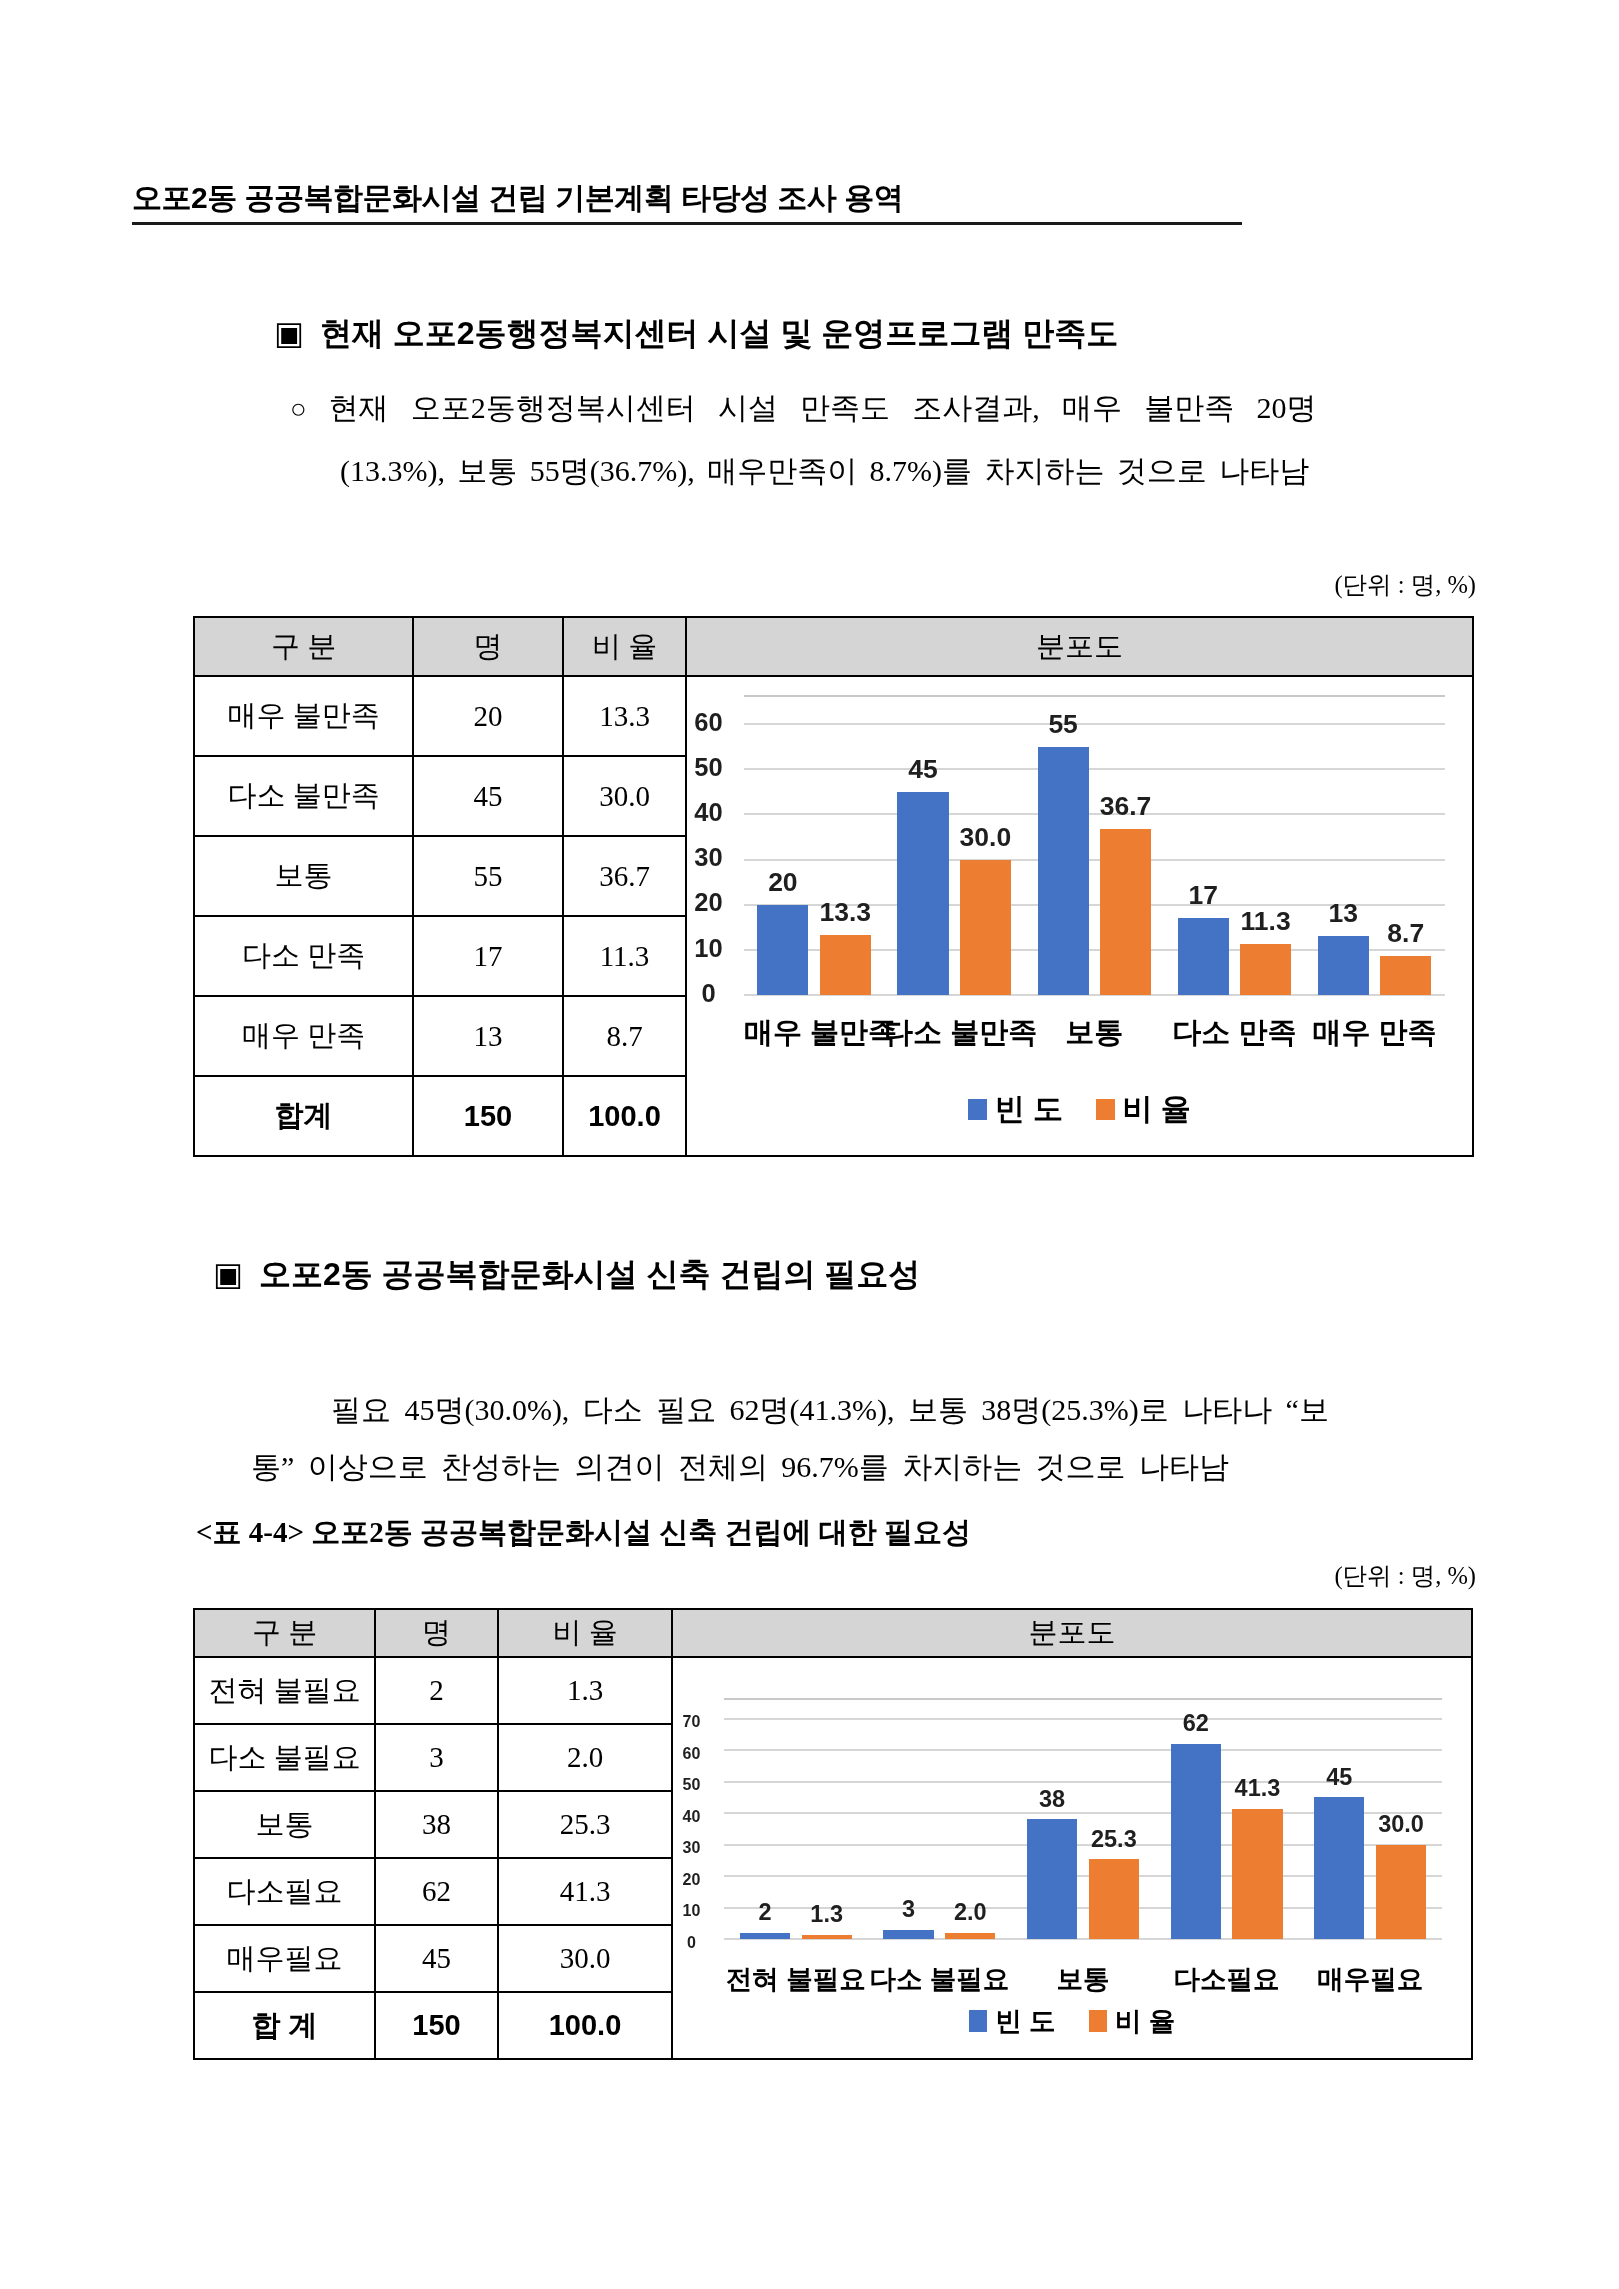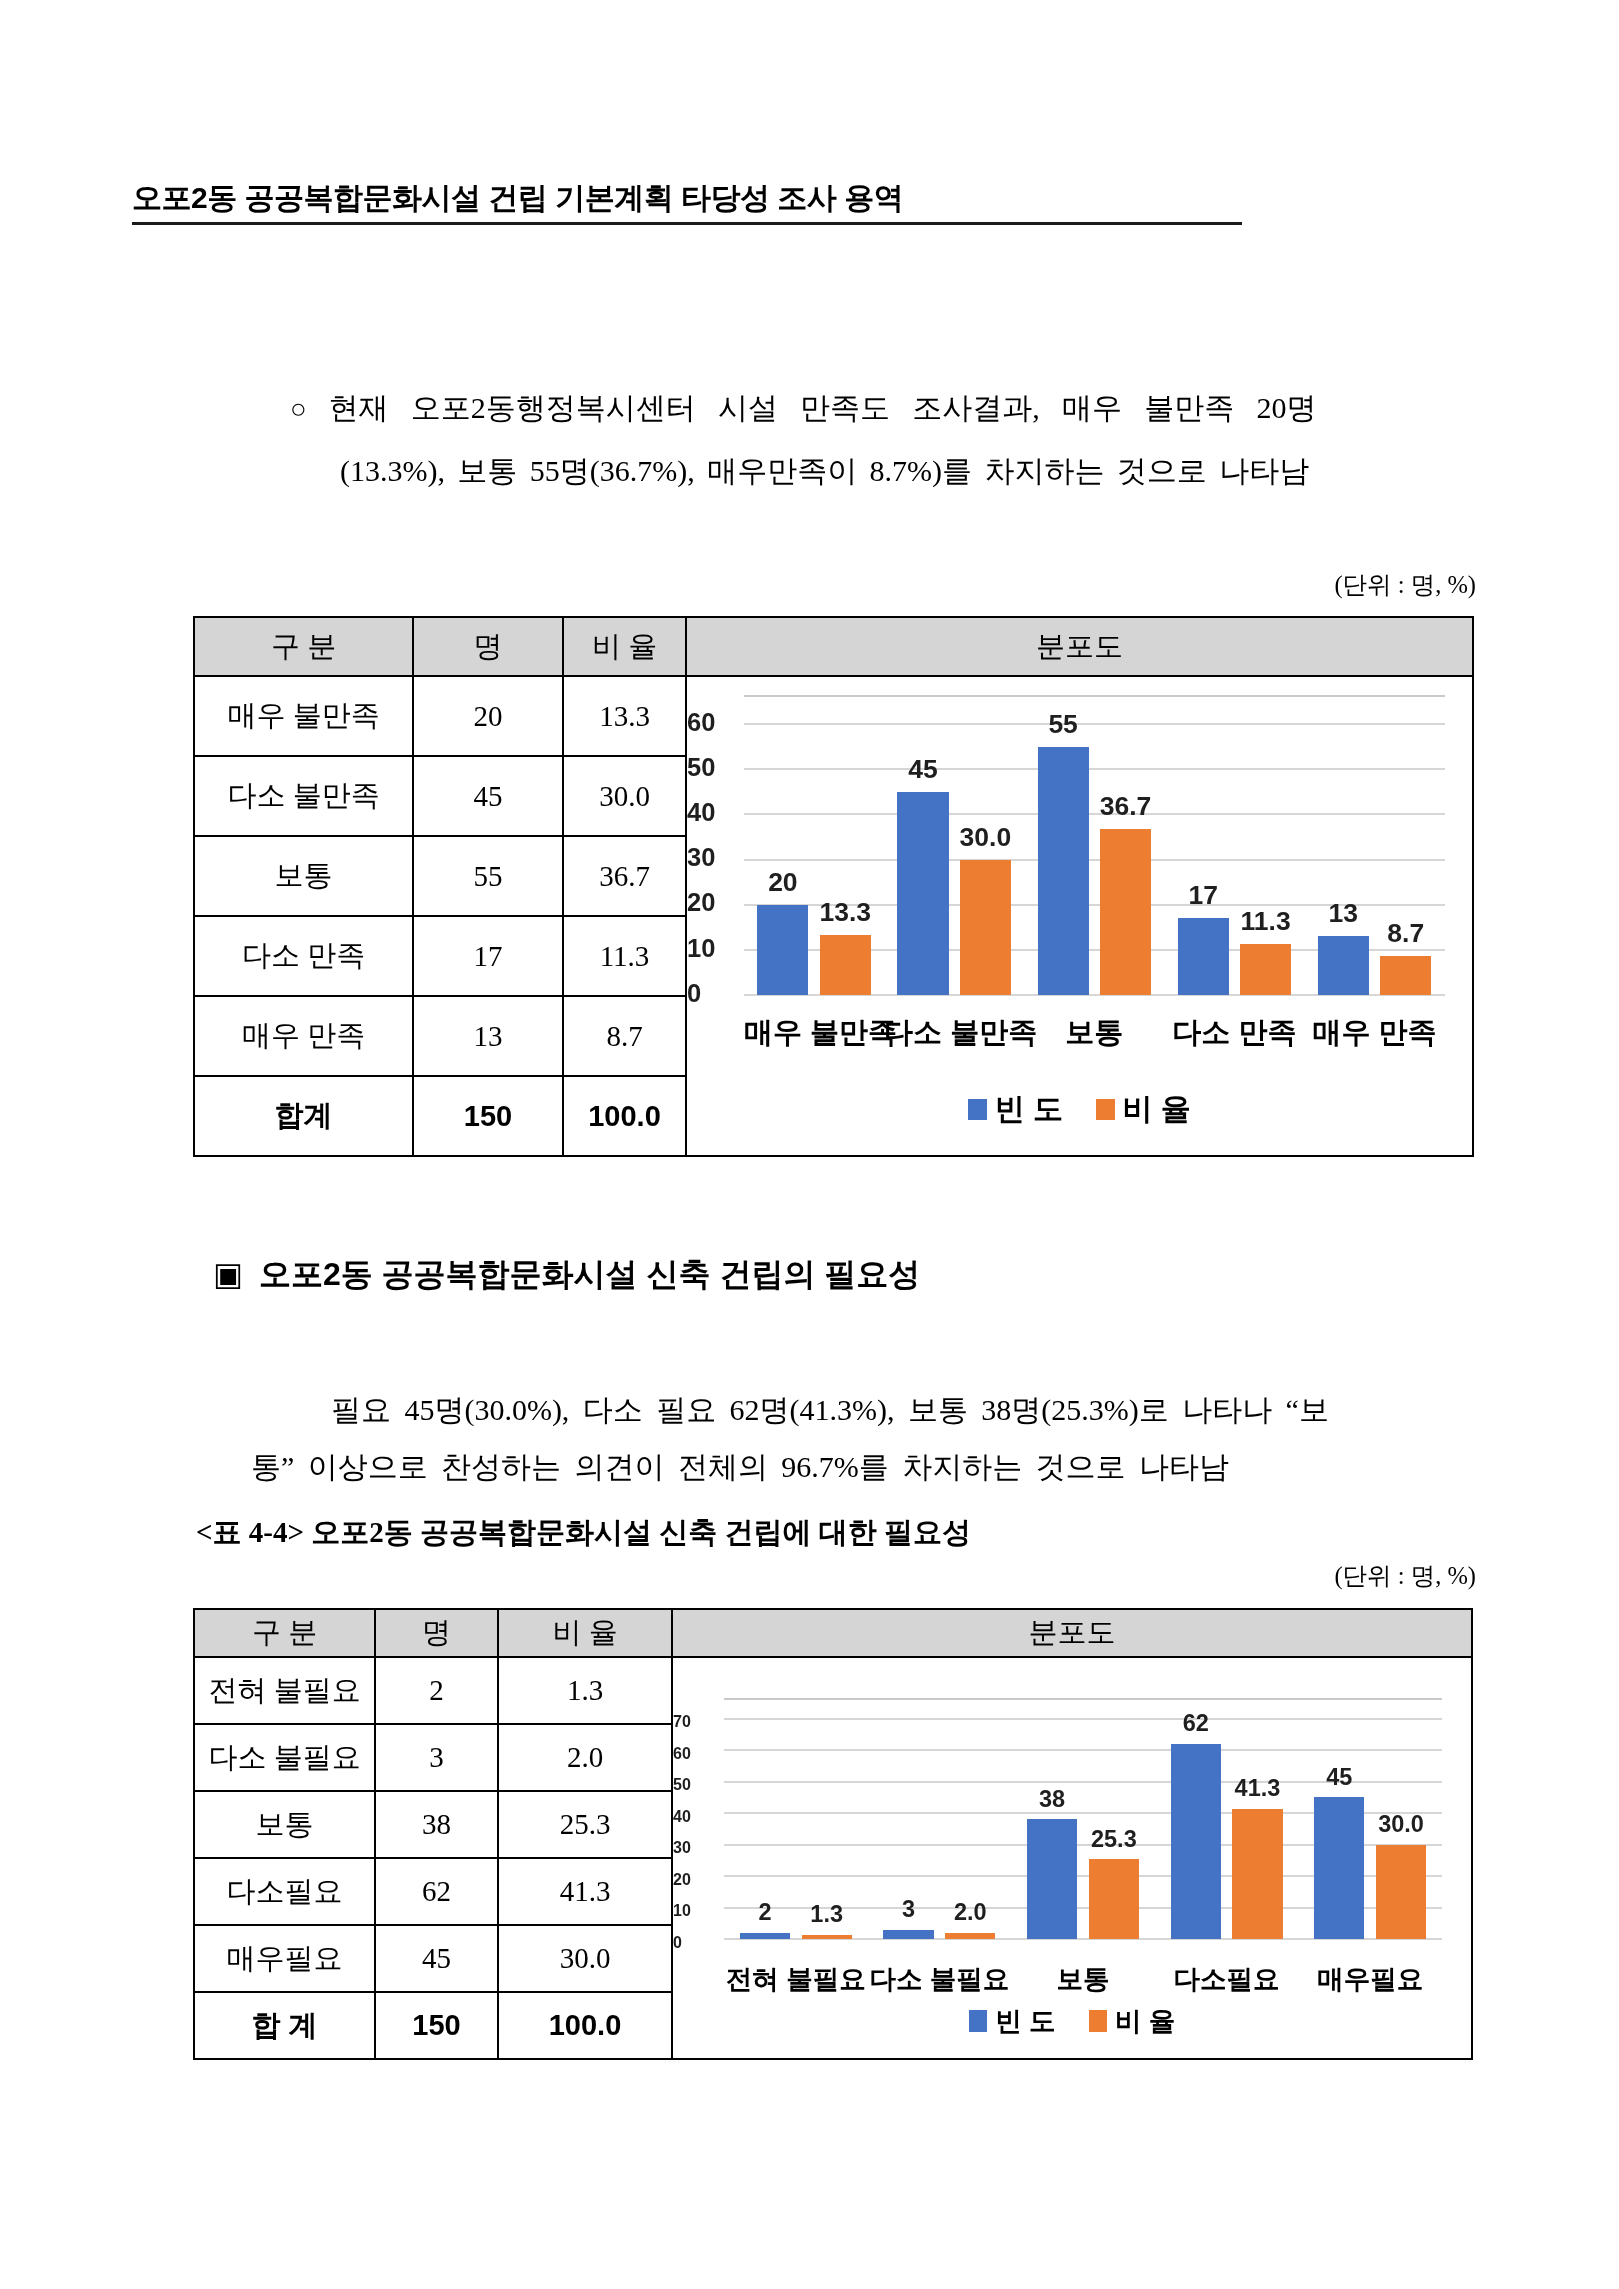--- a/index.html
+++ b/index.html
@@ -33,41 +33,44 @@
   .t2 thead tr{height:48px;} .t2 tbody tr{height:67px;}
   td.chart-cell{position:relative;background:#fff;padding:0;}
 
   
   .chart-plot{position:absolute;border-top:2px solid #c9c9c9;}
   .gridline{position:absolute;left:0;right:0;height:2px;background:#d6d6d6;}
   .bar{position:absolute;}
   .dlab{position:absolute;font-family:"Liberation Sans","DejaVu Sans",sans-serif;font-weight:700;
         color:#1f1f1f;white-space:nowrap;transform:translateX(-50%);line-height:1;}
   .ylab{position:absolute;font-family:"Liberation Sans","DejaVu Sans",sans-serif;font-weight:700;
-        color:#1f1f1f;text-align:left;line-height:1;}
+        color:#1f1f1f;text-align:center;line-height:1;}
   .xrow{position:absolute;left:0;right:0;display:flex;}
   .xrow span{width:20%;text-align:center;font-weight:700;white-space:nowrap;
              font-family:"Liberation Sans","DejaVu Sans",sans-serif;color:#000;}
   .legend{position:absolute;left:0;right:0;display:flex;justify-content:center;align-items:center;gap:33px;
           font-family:"Liberation Sans","DejaVu Sans",sans-serif;font-weight:700;color:#000;}
   .legend .item{display:flex;align-items:center;gap:7.8px;}
   .legend .sw{display:inline-block;width:18.6px;height:21.6px;}
   .chart-1 .ylab{font-size:25.5px;} .chart-1 .dlab{font-size:26.5px;}
   .chart-1 .xrow span{font-size:29px;} .chart-1 .legend{font-size:30px;}
   .chart-2 .ylab{font-size:16px;} .chart-2 .dlab{font-size:23.5px;}
   .chart-2 .xrow span{font-size:26.5px;} .chart-2 .legend{font-size:26.5px;}
 </style>
 </head>
 <body>
 
 <div class="page">
 
   <div class="abs doc-title gothic">오포2동 공공복합문화시설 건립 기본계획 타당성 조사 용역</div>
   <div class="abs rule"></div>
 
+  <div class="abs sec-heading gothic" style="left:274px;top:312px">
+    <span class="marker">▣</span><span>현재 오포2동행정복지센터 시설 및 운영프로그램 만족도</span>
+  </div>
   <div class="abs body-line" style="left:290px;top:388px;word-spacing:14.7px">
     <span class="obullet">○</span><span>현재 오포2동행정복시센터 시설 만족도 조사결과, 매우 불만족 20명</span>
   </div>
   <div class="abs body-line" style="left:340px;top:451px;word-spacing:4.9px">(13.3%), 보통 55명(36.7%), 매우만족이 8.7%)를 차지하는 것으로 나타남</div>
   <div class="abs unit" style="right:143px;top:568px">(단위 : 명, %)</div>
 
   <div class="abs" style="left:193px;top:616px">
     <table class="stats t1">
       <colgroup>
           <col style="width:219px">

